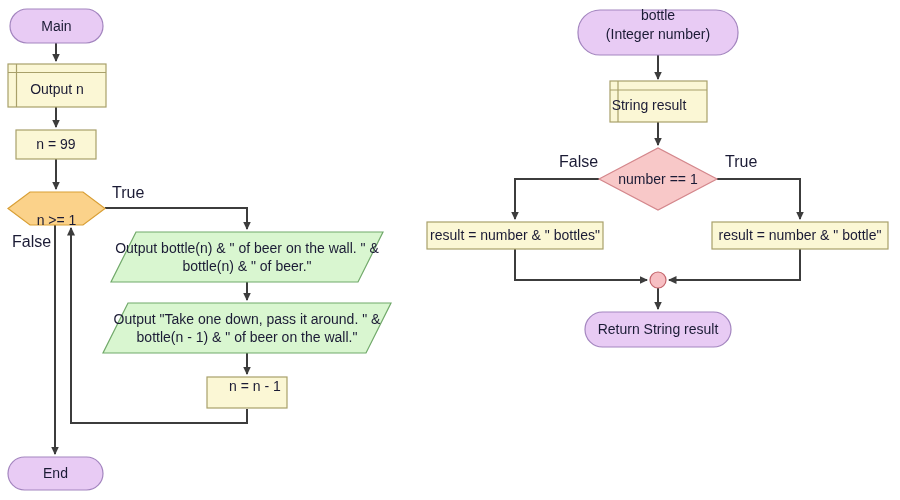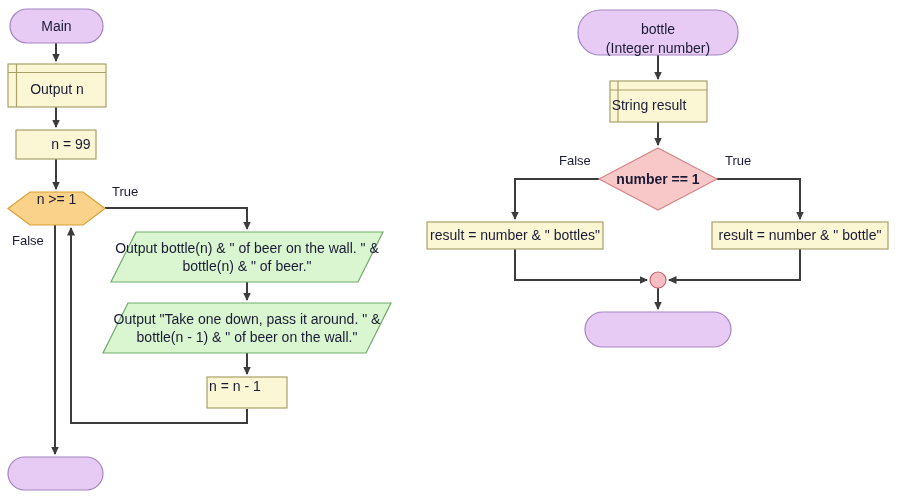--- a/index.html
+++ b/index.html
@@ -20,21 +20,21 @@
   .merge{fill:var(--merge_fill);stroke:var(--merge_border);stroke-width:1.2;}
   .conn{fill:none;stroke:var(--connector);stroke-width:2;}
   .arrowhead{fill:var(--connector);}
   
   .shape-text{
     position:absolute;display:flex;align-items:center;justify-content:center;
     text-align:center;color:var(--text);font-size:14px;line-height:1.32;
     white-space:pre-line;pointer-events:none;
   }
   .branch-label{
-    position:absolute;color:var(--text);font-size:13px;line-height:1;
+    position:absolute;color:var(--text);font-size:16px;line-height:1;
     pointer-events:none;
   }
 </style>
 </head>
 <body>
 
 <div class="canvas">
 
   <svg class="layer" viewBox="0 0 900 500">
     <defs>
@@ -77,32 +77,34 @@
     <line class="declare-line" x1="618" y1="81" x2="618" y2="122"></line>
     <polygon class="diamond" points="599,179 658,148 717,179 658,210"></polygon>
     <rect class="assign" x="427" y="222" width="176" height="27"></rect>
     <rect class="assign" x="712" y="222" width="176" height="27"></rect>
     <circle class="merge" cx="658" cy="280" r="8"></circle>
     <rect class="terminal" x="585" y="312" width="146" height="35" rx="17.5"></rect>
   </svg>
 
   <div class="shape-text" style="left:10px;top:9px;width:93px;height:34px;">Main</div>
   <div class="shape-text" style="left:8px;top:72px;width:98px;height:34px;">Output n</div>
-  <div class="shape-text" style="left:16px;top:130px;width:80px;height:29px;padding-left:15px;">n = 99</div>
-  <div class="shape-text" style="left:8px;top:183px;width:97px;height:33px;text-align:right;">n &gt;= 1</div>
+  <div class="shape-text" style="left:16px;top:130px;width:80px;height:29px;">n = 99</div>
+  <div class="shape-text" style="left:8px;top:204px;width:97px;height:33px;text-align:right;">n &gt;= 1</div>
   <div class="branch-label" style="left:112px;top:185px;">True</div>
   <div class="branch-label" style="left:12px;top:234px;">False</div>
   <div class="shape-text" style="left:111px;top:232px;width:272px;height:50px;">Output bottle(n) &amp; " of beer on the wall. " &amp;
 bottle(n) &amp; " of beer."</div>
   <div class="shape-text" style="left:103px;top:303px;width:288px;height:50px;">Output "Take one down, pass it around. " &amp;
 bottle(n - 1) &amp; " of beer on the wall."</div>
-  <div class="shape-text" style="left:195px;top:377px;width:80px;height:18px;">n = n - 1</div>
+  <div class="shape-text" style="left:215px;top:377px;width:80px;height:18px;">n = n - 1</div>
+  <div class="shape-text" style="left:8px;top:457px;width:95px;height:33px;">End</div>
 
-  <div class="shape-text" style="left:578px;top:16px;width:160px;height:45px;">bottle
+  <div class="shape-text" style="left:578px;top:2px;width:160px;height:45px;">bottle
 (Integer number)</div>
   <div class="shape-text" style="left:610px;top:89px;width:78px;height:33px;">String result</div>
-  <div class="shape-text" style="left:599px;top:148px;width:118px;height:62px;font-weight:bold;">number == 1</div>
+  <div class="shape-text" style="left:599px;top:148px;width:118px;height:62px;">number == 1</div>
   <div class="branch-label" style="left:559px;top:154px;">False</div>
   <div class="branch-label" style="left:725px;top:154px;">True</div>
   <div class="shape-text" style="left:427px;top:222px;width:176px;height:27px;">result = number &amp; " bottles"</div>
   <div class="shape-text" style="left:712px;top:222px;width:176px;height:27px;">result = number &amp; " bottle"</div>
+  <div class="shape-text" style="left:585px;top:312px;width:146px;height:35px;">Return String result</div>
 
 </div>
 
 </body></html>

